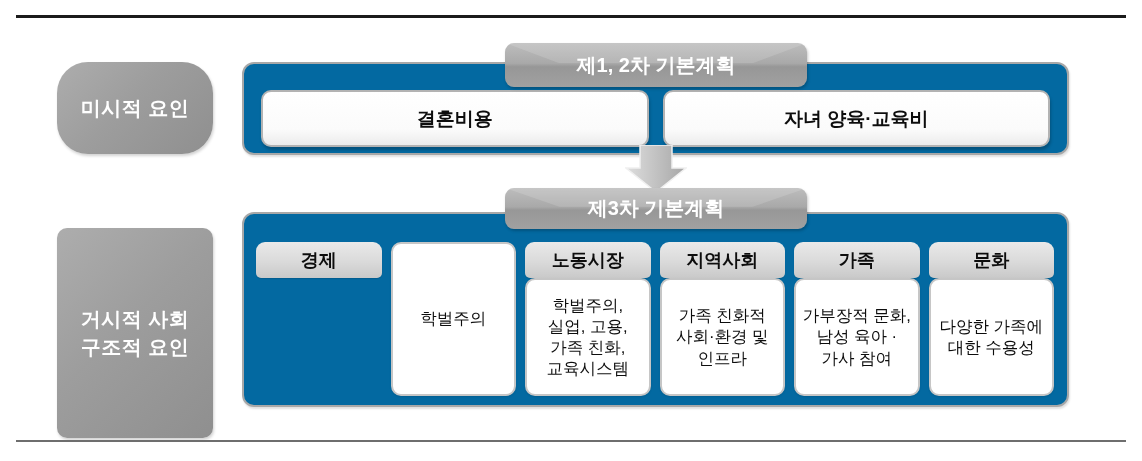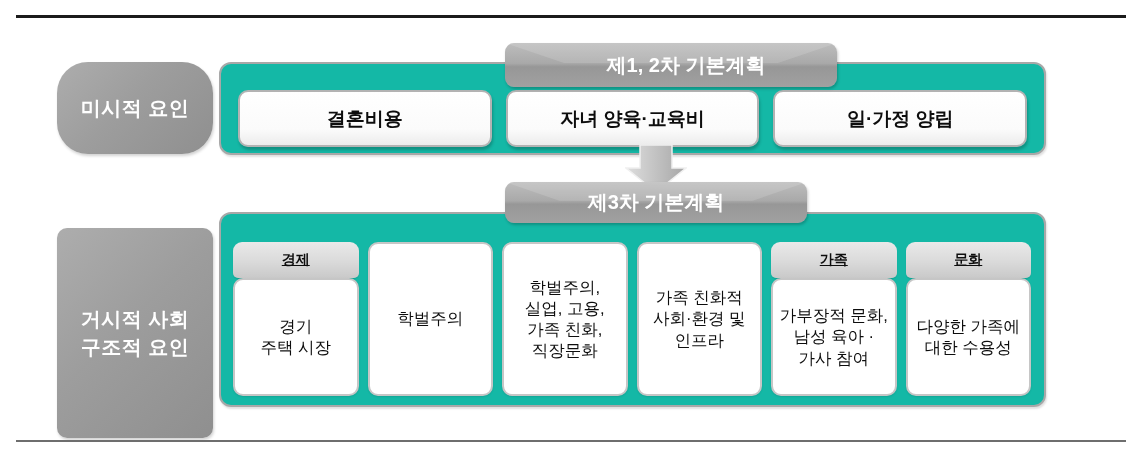--- a/index.html
+++ b/index.html
@@ -33,22 +33,22 @@
     white-space: pre-line;
     line-height: 1.4;
     letter-spacing: 0.5px;
     box-shadow: 1px 2px 3px rgba(0,0,0,0.18);
   }
   .side-label.micro { top: 62px; height: 92px; border-radius: 31px; }
   .side-label.macro { top: 228px; height: 210px; }
   
   .panel {
     position: absolute;
-    left: 219px; width: 823px;
-    background: #14b8a6;
+    left: 242px; width: 823px;
+    background: #0369a1;
     border: 2px solid #a8a8a8;
     border-radius: 12px;
     box-shadow: 1px 2px 2px rgba(0,0,0,0.12);
   }
   .panel.micro { top: 62px; height: 89px; }
   .panel.macro { top: 212px; height: 191px; }
   
   .pill {
     position: absolute;
     left: 505px; width: 302px;
@@ -63,22 +63,22 @@
     box-shadow: 1px 2px 3px rgba(0,0,0,0.22);
     overflow: hidden;
   }
   .pill::before {
     content: "";
     position: absolute; left: 0; top: 0; right: 0; height: 46%;
     background: rgba(255,255,255,0.14);
     clip-path: polygon(0 0, 100% 0, 82% 100%, 18% 100%);
     pointer-events: none;
   }
-  .pill.micro { top: 43px; height: 44px; padding-left: 30px; }
-  .pill.macro { top: 182px; height: 41px; }
+  .pill.micro { top: 43px; height: 44px; }
+  .pill.macro { top: 188px; height: 41px; }
   
   .items-row {
     position: absolute;
     left: 17px; right: 17px; top: 26px; height: 57px;
     display: flex; gap: 14px;
   }
   .item-box {
     flex: 1;
     background: linear-gradient(180deg, #ffffff 0%, #fbfbfb 70%, #ececec 100%);
     border: 2px solid #b3b3b3;
@@ -101,26 +101,25 @@
     position: absolute;
     left: 12px; right: 13px; top: 28px; bottom: 9px;
     display: flex; gap: 9px;
   }
   .col { flex: 1; display: flex; flex-direction: column; }
   .col-header {
     height: 36px;
     background: linear-gradient(180deg, #e9e9e9 0%, #dadada 55%, #c9c9c9 100%);
     border-radius: 9px 9px 5px 5px;
     display: flex; align-items: center; justify-content: center;
-    font-size: 14px;
+    font-size: 18px;
     font-weight: bold;
     color: #0d0d0d;
     margin-bottom: 0;
     box-shadow: 0 1px 1px rgba(0,0,0,0.12);
-    text-decoration: underline;
   }
   .col-body {
     flex: 1;
     background: #ffffff;
     border: 2px solid #c6c6c6;
     border-radius: 10px;
     display: flex; align-items: center; justify-content: center;
     text-align: center;
     font-size: 16.5px;
     color: #0d0d0d;
@@ -136,21 +135,20 @@
 <div class="stage">
 
   <div class="rule-top"></div>
 
   <div class="side-label micro">미시적 요인</div>
 
   <div class="panel micro">
     <div class="items-row">
       <div class="item-box">결혼비용</div>
       <div class="item-box">자녀 양육·교육비</div>
-      <div class="item-box">일·가정 양립</div>
     </div>
   </div>
 
   <div class="pill micro">제1, 2차 기본계획</div>
 
   <svg class="flow-arrow" viewBox="0 0 62 48" xmlns="http://www.w3.org/2000/svg">
     <defs>
       <linearGradient id="arrowGrad" x1="0" y1="0" x2="1" y2="0">
         <stop offset="0" stop-color="#dedede"></stop>
         <stop offset="1" stop-color="#a6a6a6"></stop>
@@ -159,33 +157,33 @@
     <polygon points="15,0 47,0 47,23 61,23 31,47 1,23 15,23" fill="url(#arrowGrad)" stroke="#f0f0f0" stroke-width="1.5"></polygon>
   </svg>
 
   <div class="side-label macro">거시적 사회
 구조적 요인</div>
 
   <div class="panel macro">
     <div class="cols-row">
       <div class="col">
         <div class="col-header">경제</div>
-        <div class="col-body">경기
-주택 시장</div>
       </div>
       <div class="col">
         <div class="col-body">학벌주의</div>
       </div>
       <div class="col">
+        <div class="col-header">노동시장</div>
         <div class="col-body">학벌주의,
 실업, 고용,
 가족 친화,
-직장문화</div>
-      </div>
-      <div class="col">
+교육시스템</div>
+      </div>
+      <div class="col">
+        <div class="col-header">지역사회</div>
         <div class="col-body">가족 친화적
 사회·환경 및
 인프라</div>
       </div>
       <div class="col">
         <div class="col-header">가족</div>
         <div class="col-body">가부장적 문화,
 남성 육아 ·
 가사 참여</div>
       </div>

